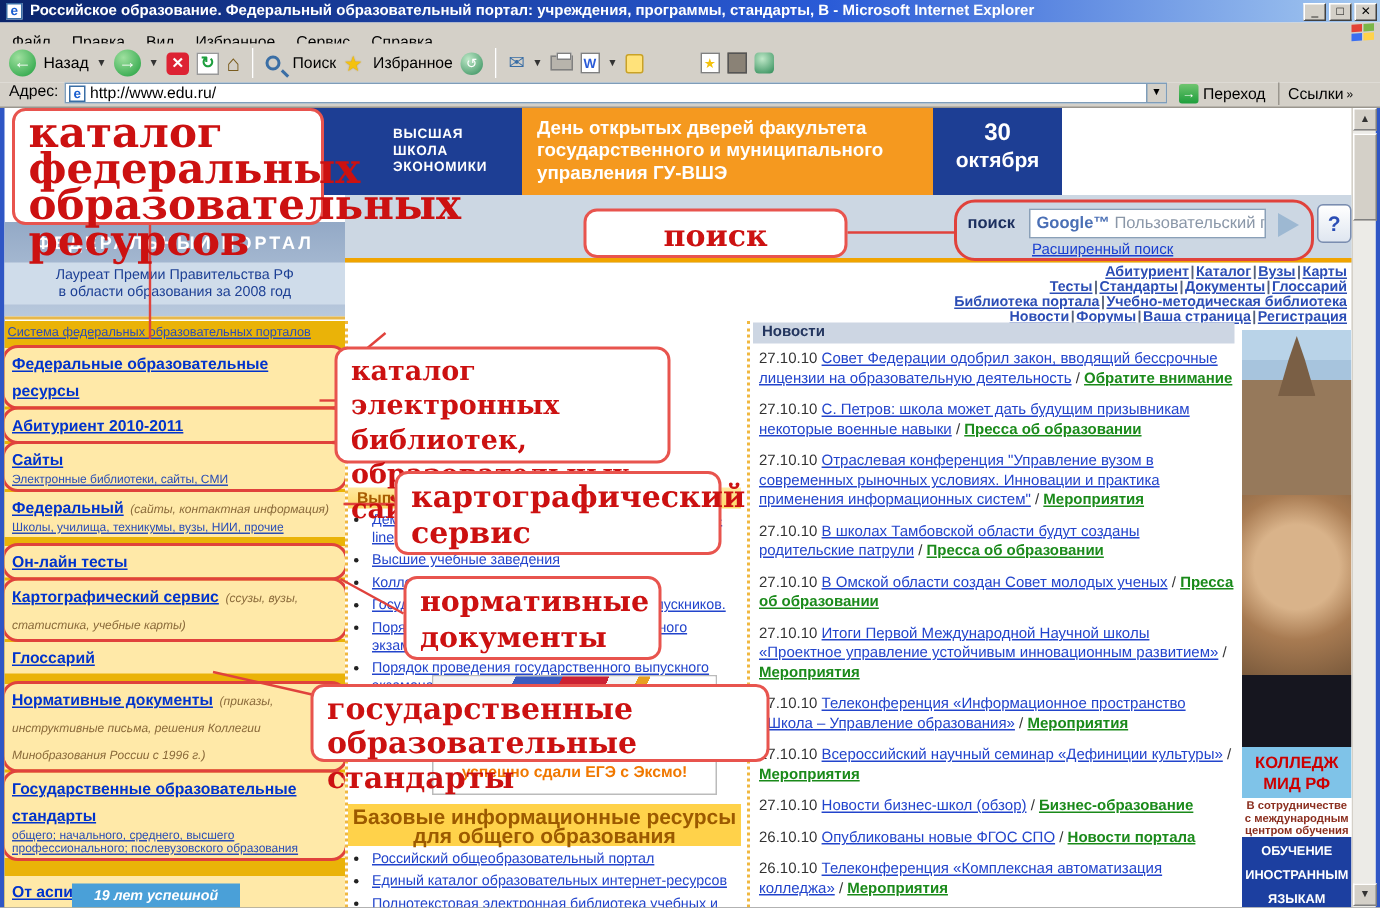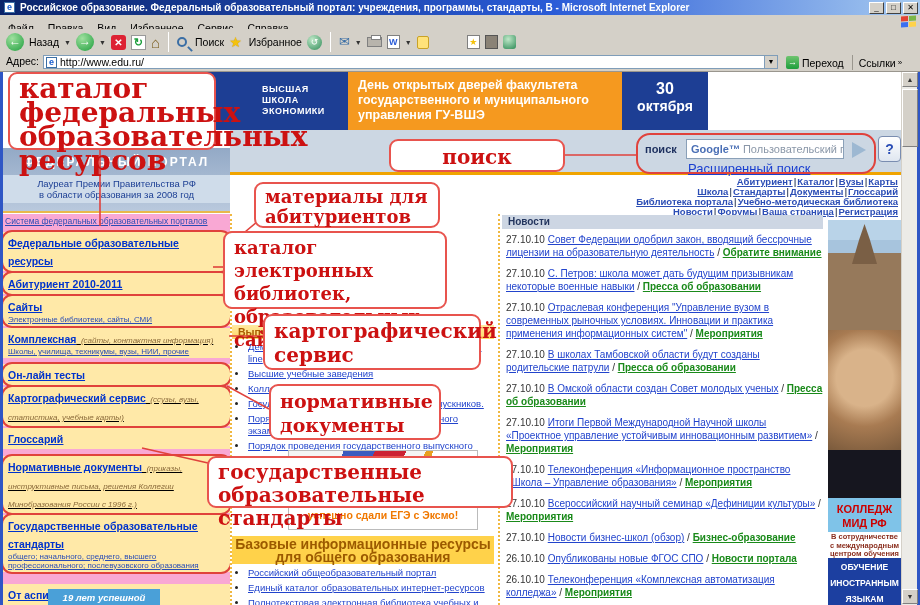--- a/index.html
+++ b/index.html
@@ -63,29 +63,29 @@
   #dbanner .d1{font-size:16px;display:block;}
   #dbanner .d2{font-size:14px;display:block;}
 
   
   #searchband{left:230px;top:130px;width:671px;height:45px;background:#ccd7e3;border-bottom:3px solid #f0a400;}
   .s-label{position:absolute;left:415px;top:13px;font-size:11px;font-weight:bold;color:#1c2f5e;}
   .s-field{position:absolute;left:456px;top:9px;width:158px;height:20px;background:#fff;border:1px solid #8aa0b8;font-size:11px;line-height:18px;padding-left:4px;white-space:nowrap;overflow:hidden;}
   .s-google{color:#4a6fb5;font-weight:bold;}
   .s-ph{color:#8a97a8;}
   .s-go{position:absolute;left:622px;top:12px;width:0;height:0;border-left:14px solid #9db8d2;border-top:8px solid transparent;border-bottom:8px solid transparent;}
-  .s-adv{position:absolute;left:458px;top:31px;font-size:13px;color:#1a3fd0;text-decoration:underline;}
+  .s-adv{position:absolute;left:458px;top:31px;font-size:10px;color:#1a3fd0;text-decoration:underline;}
   .s-help{position:absolute;left:648px;top:6px;width:23px;height:26px;background:linear-gradient(#fff,#dfe6f0);border:1px solid #7a8db0;border-radius:4px;
     color:#2a4db5;font-weight:bold;font-size:14px;text-align:center;line-height:24px;}
 
   
   #portalhead{left:3px;top:148px;width:227px;height:65px;background:linear-gradient(#93a9c6,#b9c9dd);border-bottom:2px solid #e8b84b;}
   .p-title{margin-top:7px;text-align:center;color:#fff;font-weight:bold;font-size:12px;letter-spacing:2px;}
   .p-award{margin-top:6px;background:#cfdcea;padding:3px 0;text-align:center;color:#1c3f94;font-size:9.5px;line-height:11px;}
-  #sidebar{left:3px;top:214px;width:227px;height:391px;background:#f9a8d4;overflow:hidden;text-decoration:underline;}
+  #sidebar{left:3px;top:214px;width:227px;height:391px;background:#eab308;overflow:hidden;}
   .sys-link{font-size:8.5px;color:#2a4db5;text-decoration:underline;padding:2px 2px 4px 2px;display:block;}
   .sb-item{position:relative;background:#ffe9a8;padding:1px 5px 2px 5px;margin-top:2px;}
   .sb-item:nth-of-type(5){margin-top:6px;}
   .sb-item:nth-of-type(8){margin-top:7px;}
   .sb-item:nth-of-type(10){margin-top:12px;}
   .sb-item:nth-of-type(12){margin-top:6px;}
   .sb-item:nth-of-type(13){margin-top:8px;}
   .sb-item:nth-of-type(16){margin-top:12px;}
   .sb-label{color:#0033cc;font-weight:bold;font-size:10.5px;line-height:12px;text-decoration:underline;}
   .sb-note{color:#8a6a3a;font-style:italic;font-size:8px;}
@@ -258,21 +258,21 @@
   <div class="abs" id="portalhead">
     <div class="p-title">ФЕДЕРАЛЬНЫЙ ПОРТАЛ</div>
     <div class="p-award">
       <div>Лауреат Премии Правительства РФ</div>
       <div>в области образования за 2008 год</div>
     </div>
   </div>
 
   <div class="abs" id="quicklinks">
     <div class="qrow"><a>Абитуриент</a><a>Каталог</a><a>Вузы</a><a>Карты</a></div>
-    <div class="qrow"><a>Школа</a><a>Стандарты</a><a>Документы</a><a>Глоссарий</a></div>
+    <div class="qrow"><a>Тесты</a><a>Стандарты</a><a>Документы</a><a>Глоссарий</a></div>
     <div class="qrow"><a>Библиотека портала</a><a>Учебно-методическая библиотека</a></div>
     <div class="qrow"><a>Новости</a><a>Форумы</a><a>Ваша страница</a><a>Регистрация</a></div>
   </div>
 
   <div class="abs" id="sidebar">
     <a class="sys-link">Система федеральных образовательных порталов</a>
     <div class="sb-list">
 
         <div class="sb-item">
           <a class="sb-label">Федеральные образовательные ресурсы</a>
@@ -286,21 +286,21 @@
           
         </div>
 
         <div class="sb-item">
           <a class="sb-label">Сайты</a>
           
           <span class="sb-sub">Электронные библиотеки, сайты, СМИ</span>
         </div>
 
         <div class="sb-item">
-          <a class="sb-label">Комплексная</a>
+          <a class="sb-label">Федеральный</a>
           <span class="sb-note">(сайты, контактная информация)</span>
           <span class="sb-sub">Школы, училища, техникумы, вузы, НИИ, прочие</span>
         </div>
 
         <div class="sb-item">
           <a class="sb-label">Он-лайн тесты</a>
           
           
         </div>
 
@@ -476,19 +476,18 @@
       <line x1="263" y1="336" x2="229" y2="336"></line>
       <line x1="227" y1="386" x2="269" y2="409"></line>
       <line x1="142" y1="448" x2="208" y2="463"></line>
     </g>
   </svg>
 
   <div id="search-oval"></div>
 
   <div class="callout" id="c1">каталог федеральных образовательных ресурсов</div>
   <div class="callout" id="c2">поиск</div>
-  <div class="callout" id="c3">материалы для абитуриентов</div>
   <div class="callout" id="c4">каталог электронных библиотек, образовательных сайтов</div>
   <div class="callout" id="c5">картографический сервис</div>
   <div class="callout" id="c6">нормативные документы</div>
   <div class="callout" id="c7">государственные образовательные стандарты</div>
 
 </div>
 
 </body></html>

